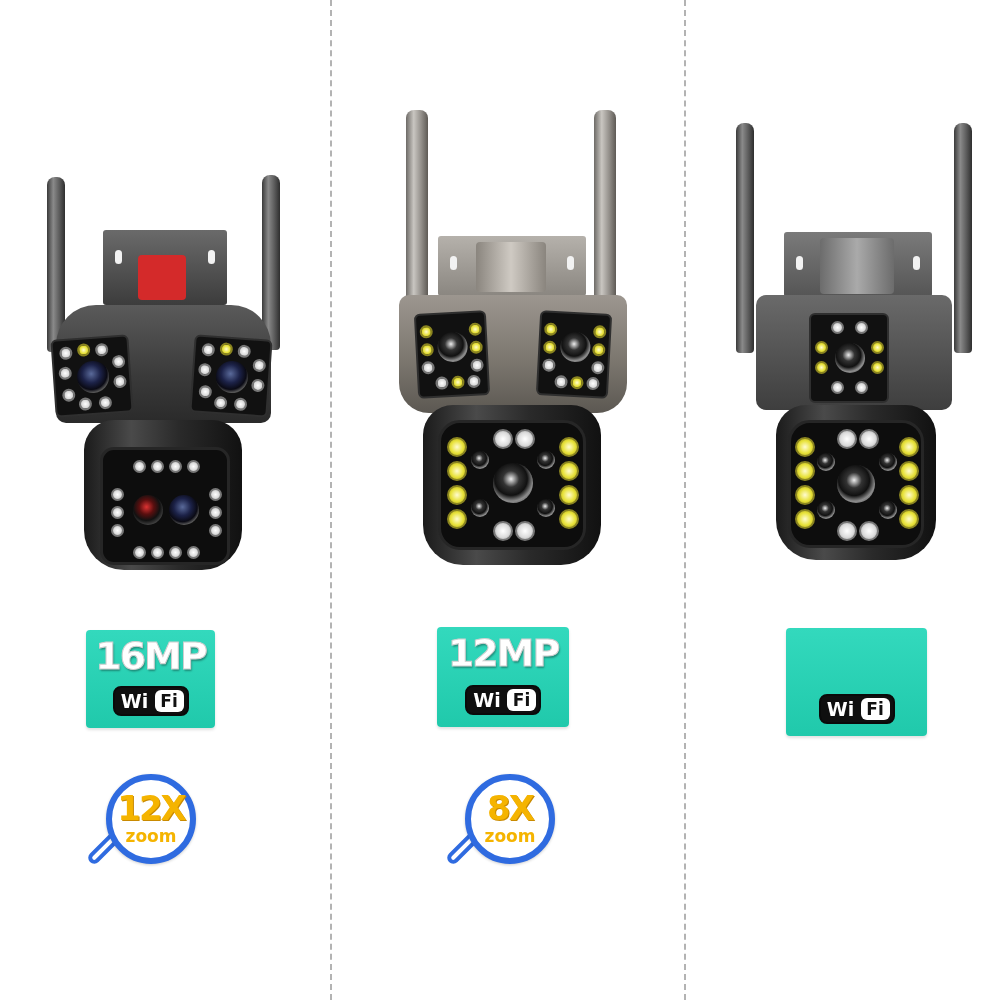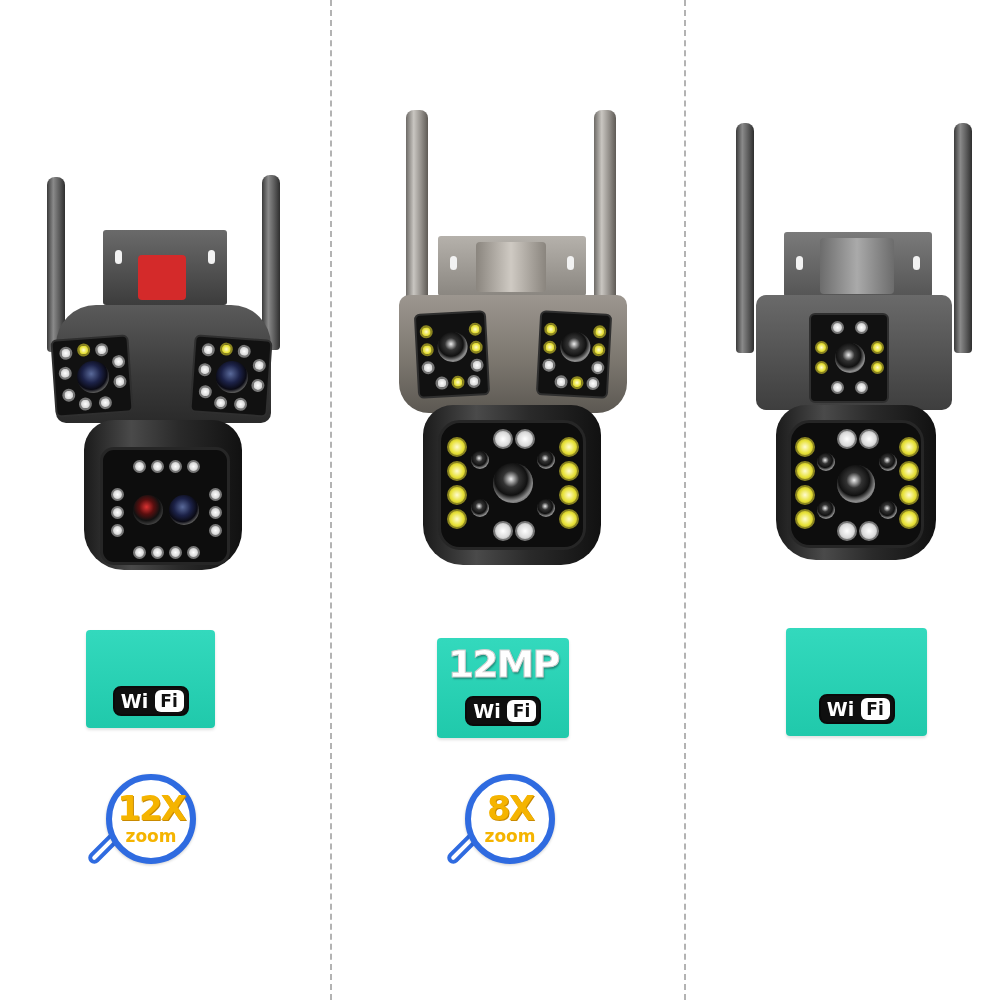--- a/index.html
+++ b/index.html
@@ -119,20 +119,21 @@
         <div class="led" style="left:106px;top:56px;"></div>
         <div class="led" style="left:106px;top:74px;"></div>
       <div class="led" style="left:30px;top:96px;"></div>
         <div class="led" style="left:48px;top:96px;"></div>
         <div class="led" style="left:66px;top:96px;"></div>
         <div class="led" style="left:84px;top:96px;"></div>
     </div>
   </div>
 
   <div class="mp-badge" style="left:86px;top:630px;width:129px;height:98px;">
+    <div class="mp-text">16MP</div>
     <div class="wifi-pill">
       <span class="wifi-wi">Wi</span>
       <span class="wifi-fi">Fi</span>
     </div>
   </div>
 
   <div class="zoom-badge" style="left:88px;top:770px;">
     <div class="zoom-handle"></div>
     <div class="zoom-ring"></div>
     <div class="zoom-x">12X</div>
@@ -189,21 +190,21 @@
         <div class="led big y" style="left:118px;top:38px;"></div>
         <div class="led big y" style="left:118px;top:62px;"></div>
         <div class="led big y" style="left:118px;top:86px;"></div>
       <div class="lens grey" style="left:30px;top:28px;width:18px;height:18px;"></div>
         <div class="lens grey" style="left:96px;top:28px;width:18px;height:18px;"></div>
       <div class="lens grey" style="left:30px;top:76px;width:18px;height:18px;"></div>
         <div class="lens grey" style="left:96px;top:76px;width:18px;height:18px;"></div>
     </div>
   </div>
 
-  <div class="mp-badge" style="left:106px;top:627px;width:132px;height:100px;margin-top:11px;">
+  <div class="mp-badge" style="left:106px;top:627px;width:132px;height:100px;">
     <div class="mp-text">12MP</div>
     <div class="wifi-pill">
       <span class="wifi-wi">Wi</span>
       <span class="wifi-fi">Fi</span>
     </div>
   </div>
 
   <div class="zoom-badge" style="left:116px;top:770px;">
     <div class="zoom-handle"></div>
     <div class="zoom-ring"></div>

